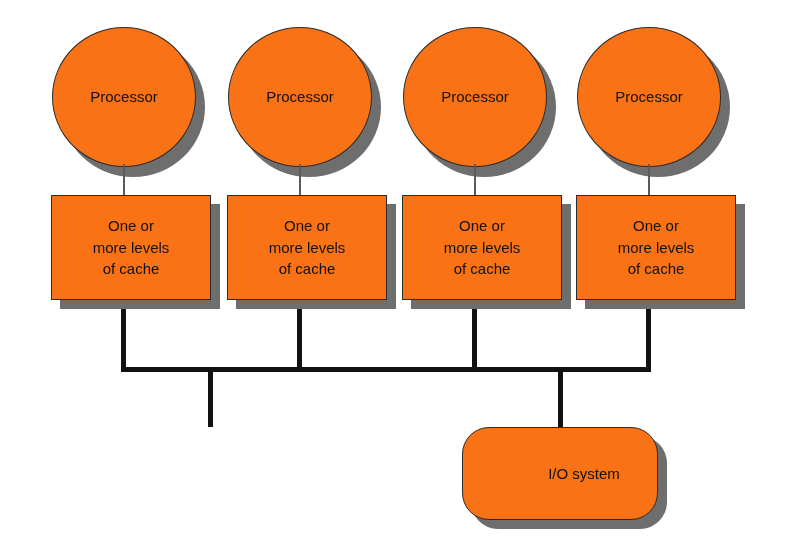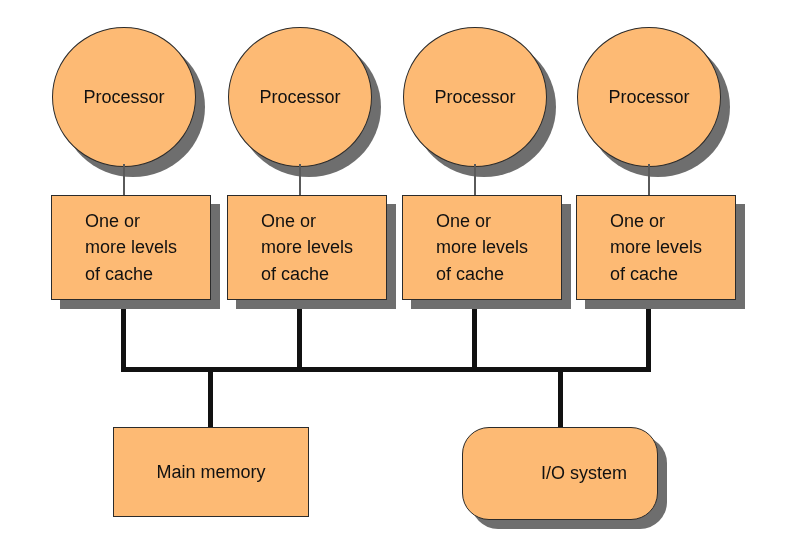--- a/index.html
+++ b/index.html
@@ -11,27 +11,27 @@
     position: relative;
     width: 795px;
     height: 544px;
     background: var(--color-background, #ffffff);
     font-family: "Liberation Sans", sans-serif;
     color: #111;
     overflow: hidden;
   }
   .node {
     position: absolute;
-    background: #fdba74;
+    background: #f97316;
     border: 1.4px solid var(--color-border, #2b2b2b);
     display: flex;
     align-items: center;
     justify-content: center;
-    text-align: left;
-    font-size: 18px;
+    text-align: center;
+    font-size: 15px;
     line-height: 1.45;
     box-sizing: border-box;
     z-index: 3;
   }
   .processor {
     width: 144px;
     height: 140px;
     border-radius: 50%;
     top: 27px;
     box-shadow: 9px 10px 0 var(--color-shadow, #6e6e6e);
@@ -155,21 +155,18 @@
   <div class="thick vline v1"></div>
   <div class="thick vline v2"></div>
   <div class="thick vline v3"></div>
   <div class="thick vline v4"></div>
 
   <div class="thick bus"></div>
 
   <div class="thick drop mem"></div>
   <div class="thick drop io"></div>
 
-  <div class="node main-memory">
-    <span class="label">Main memory</span>
-  </div>
 
   <div class="node io-system">
     <span class="label">I/O system</span>
   </div>
 
 </div>
 
 </body></html>

